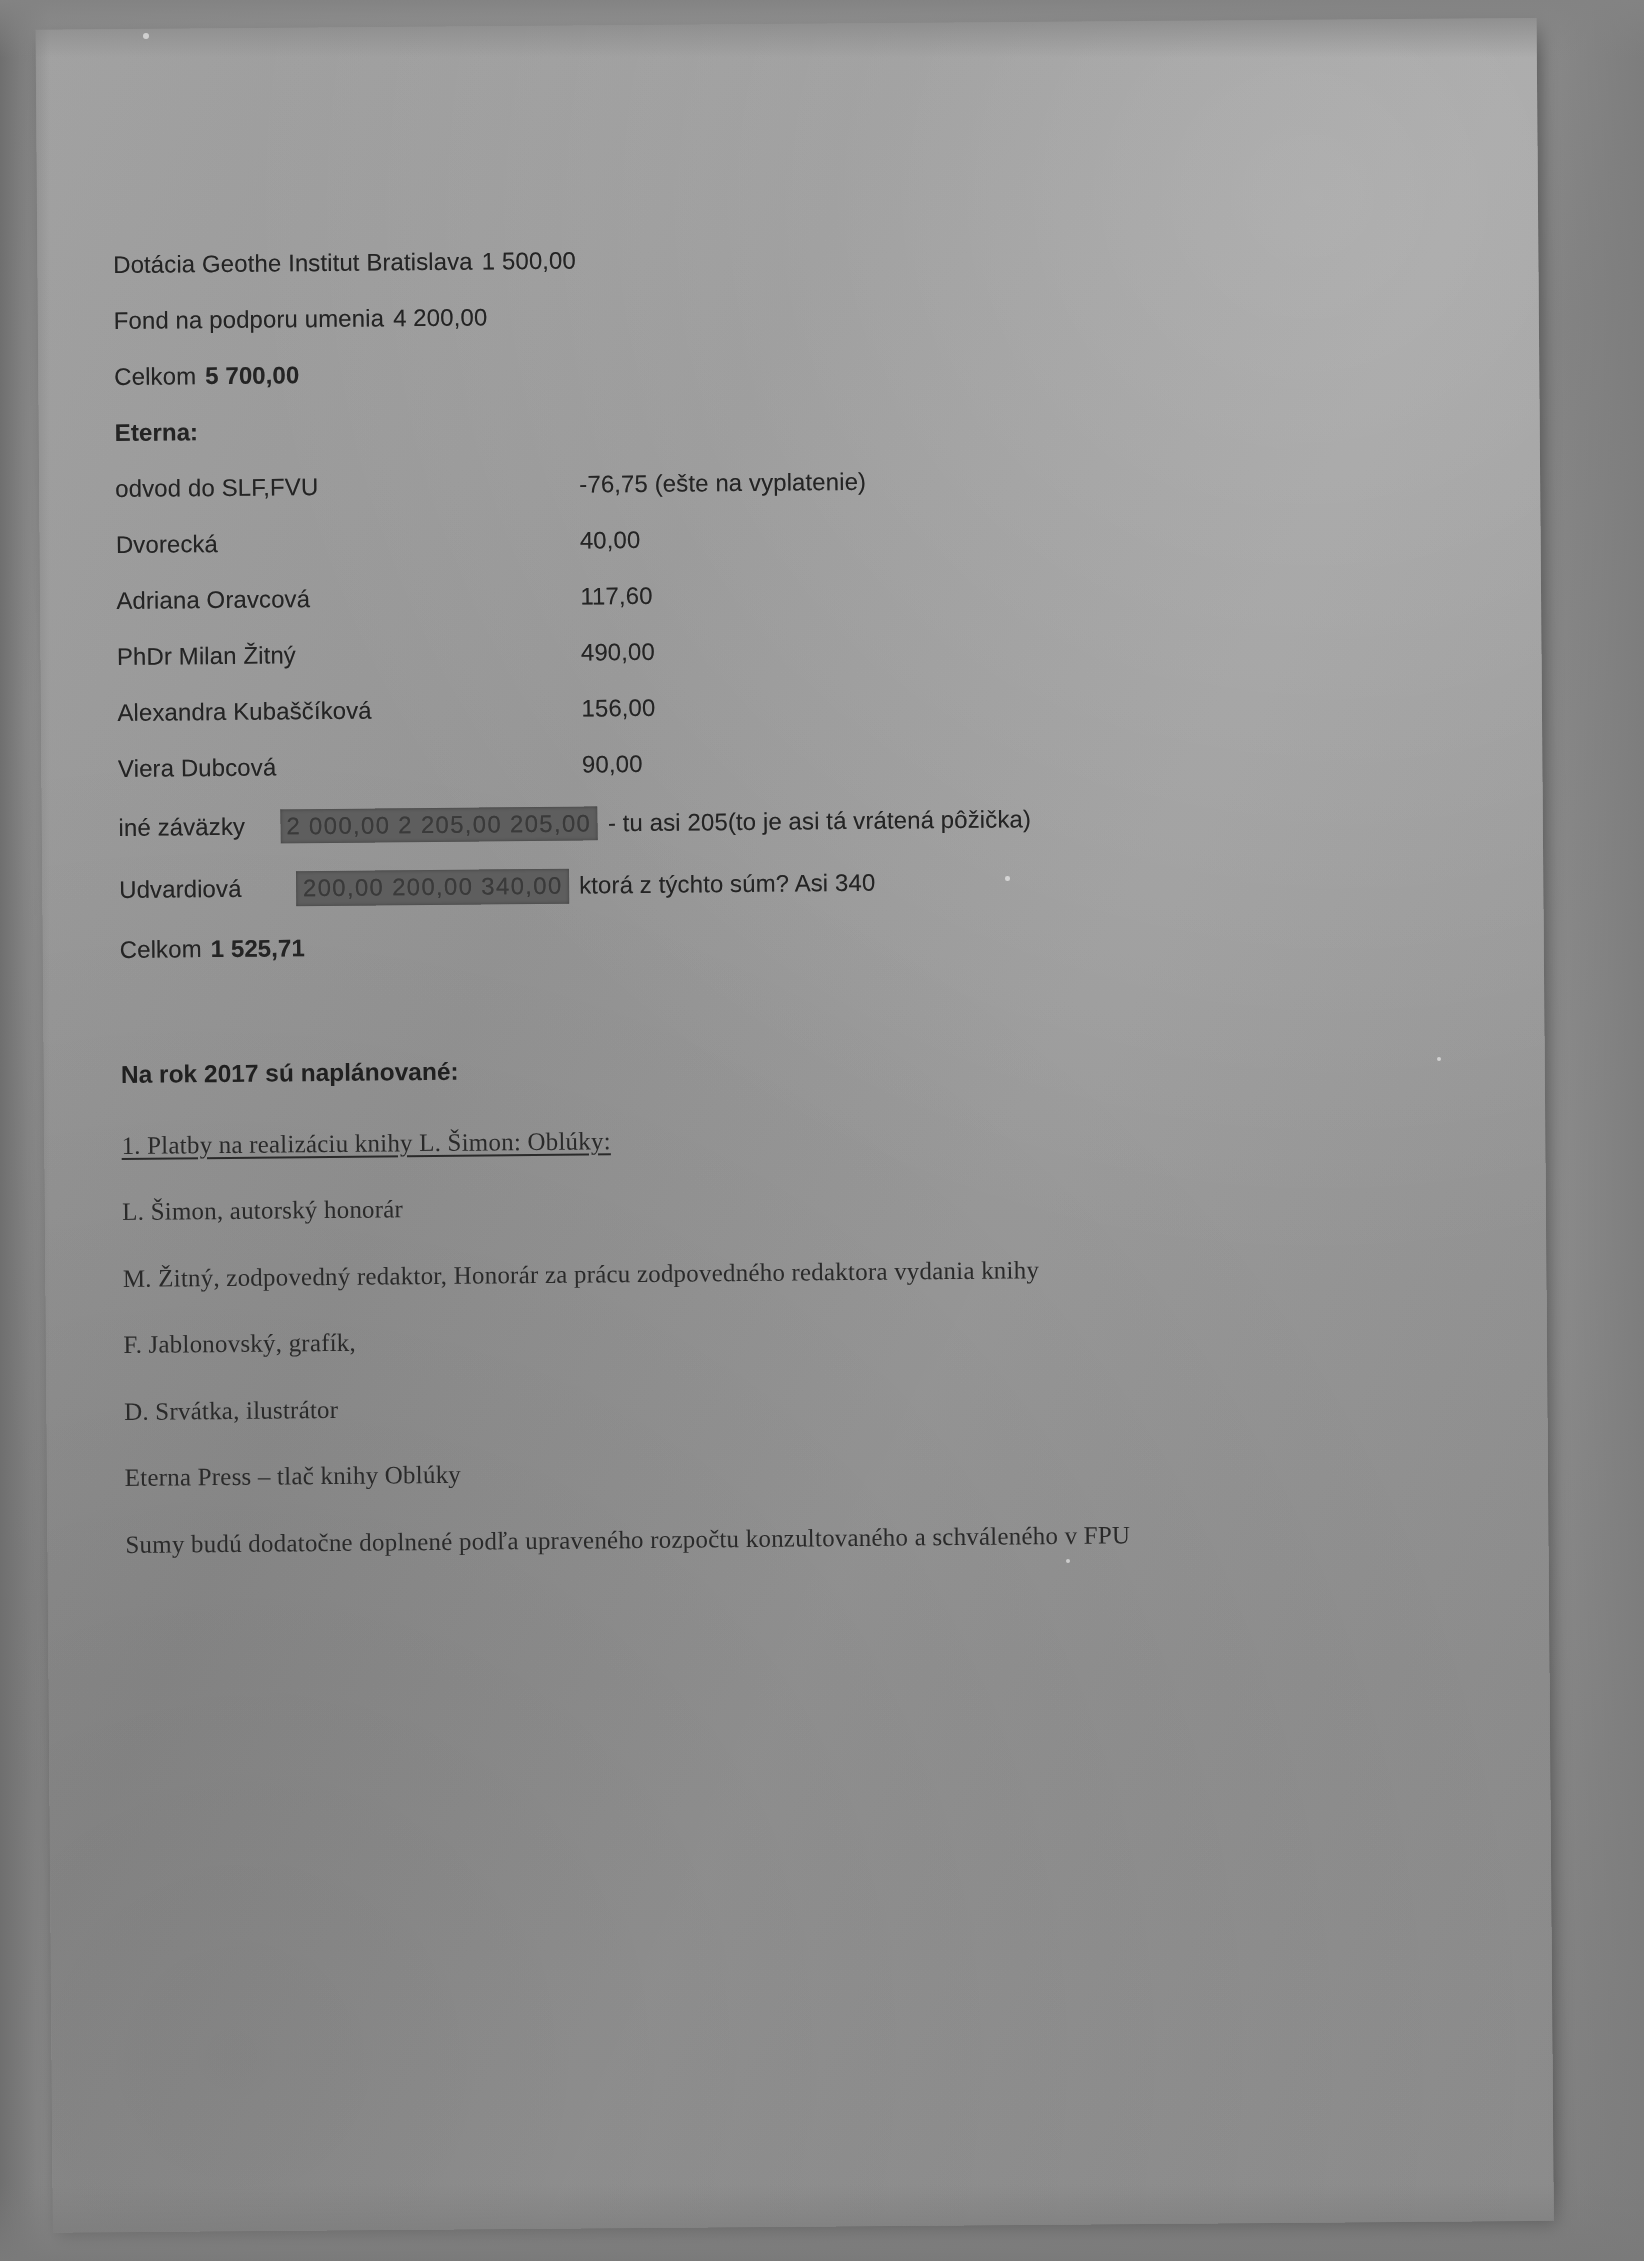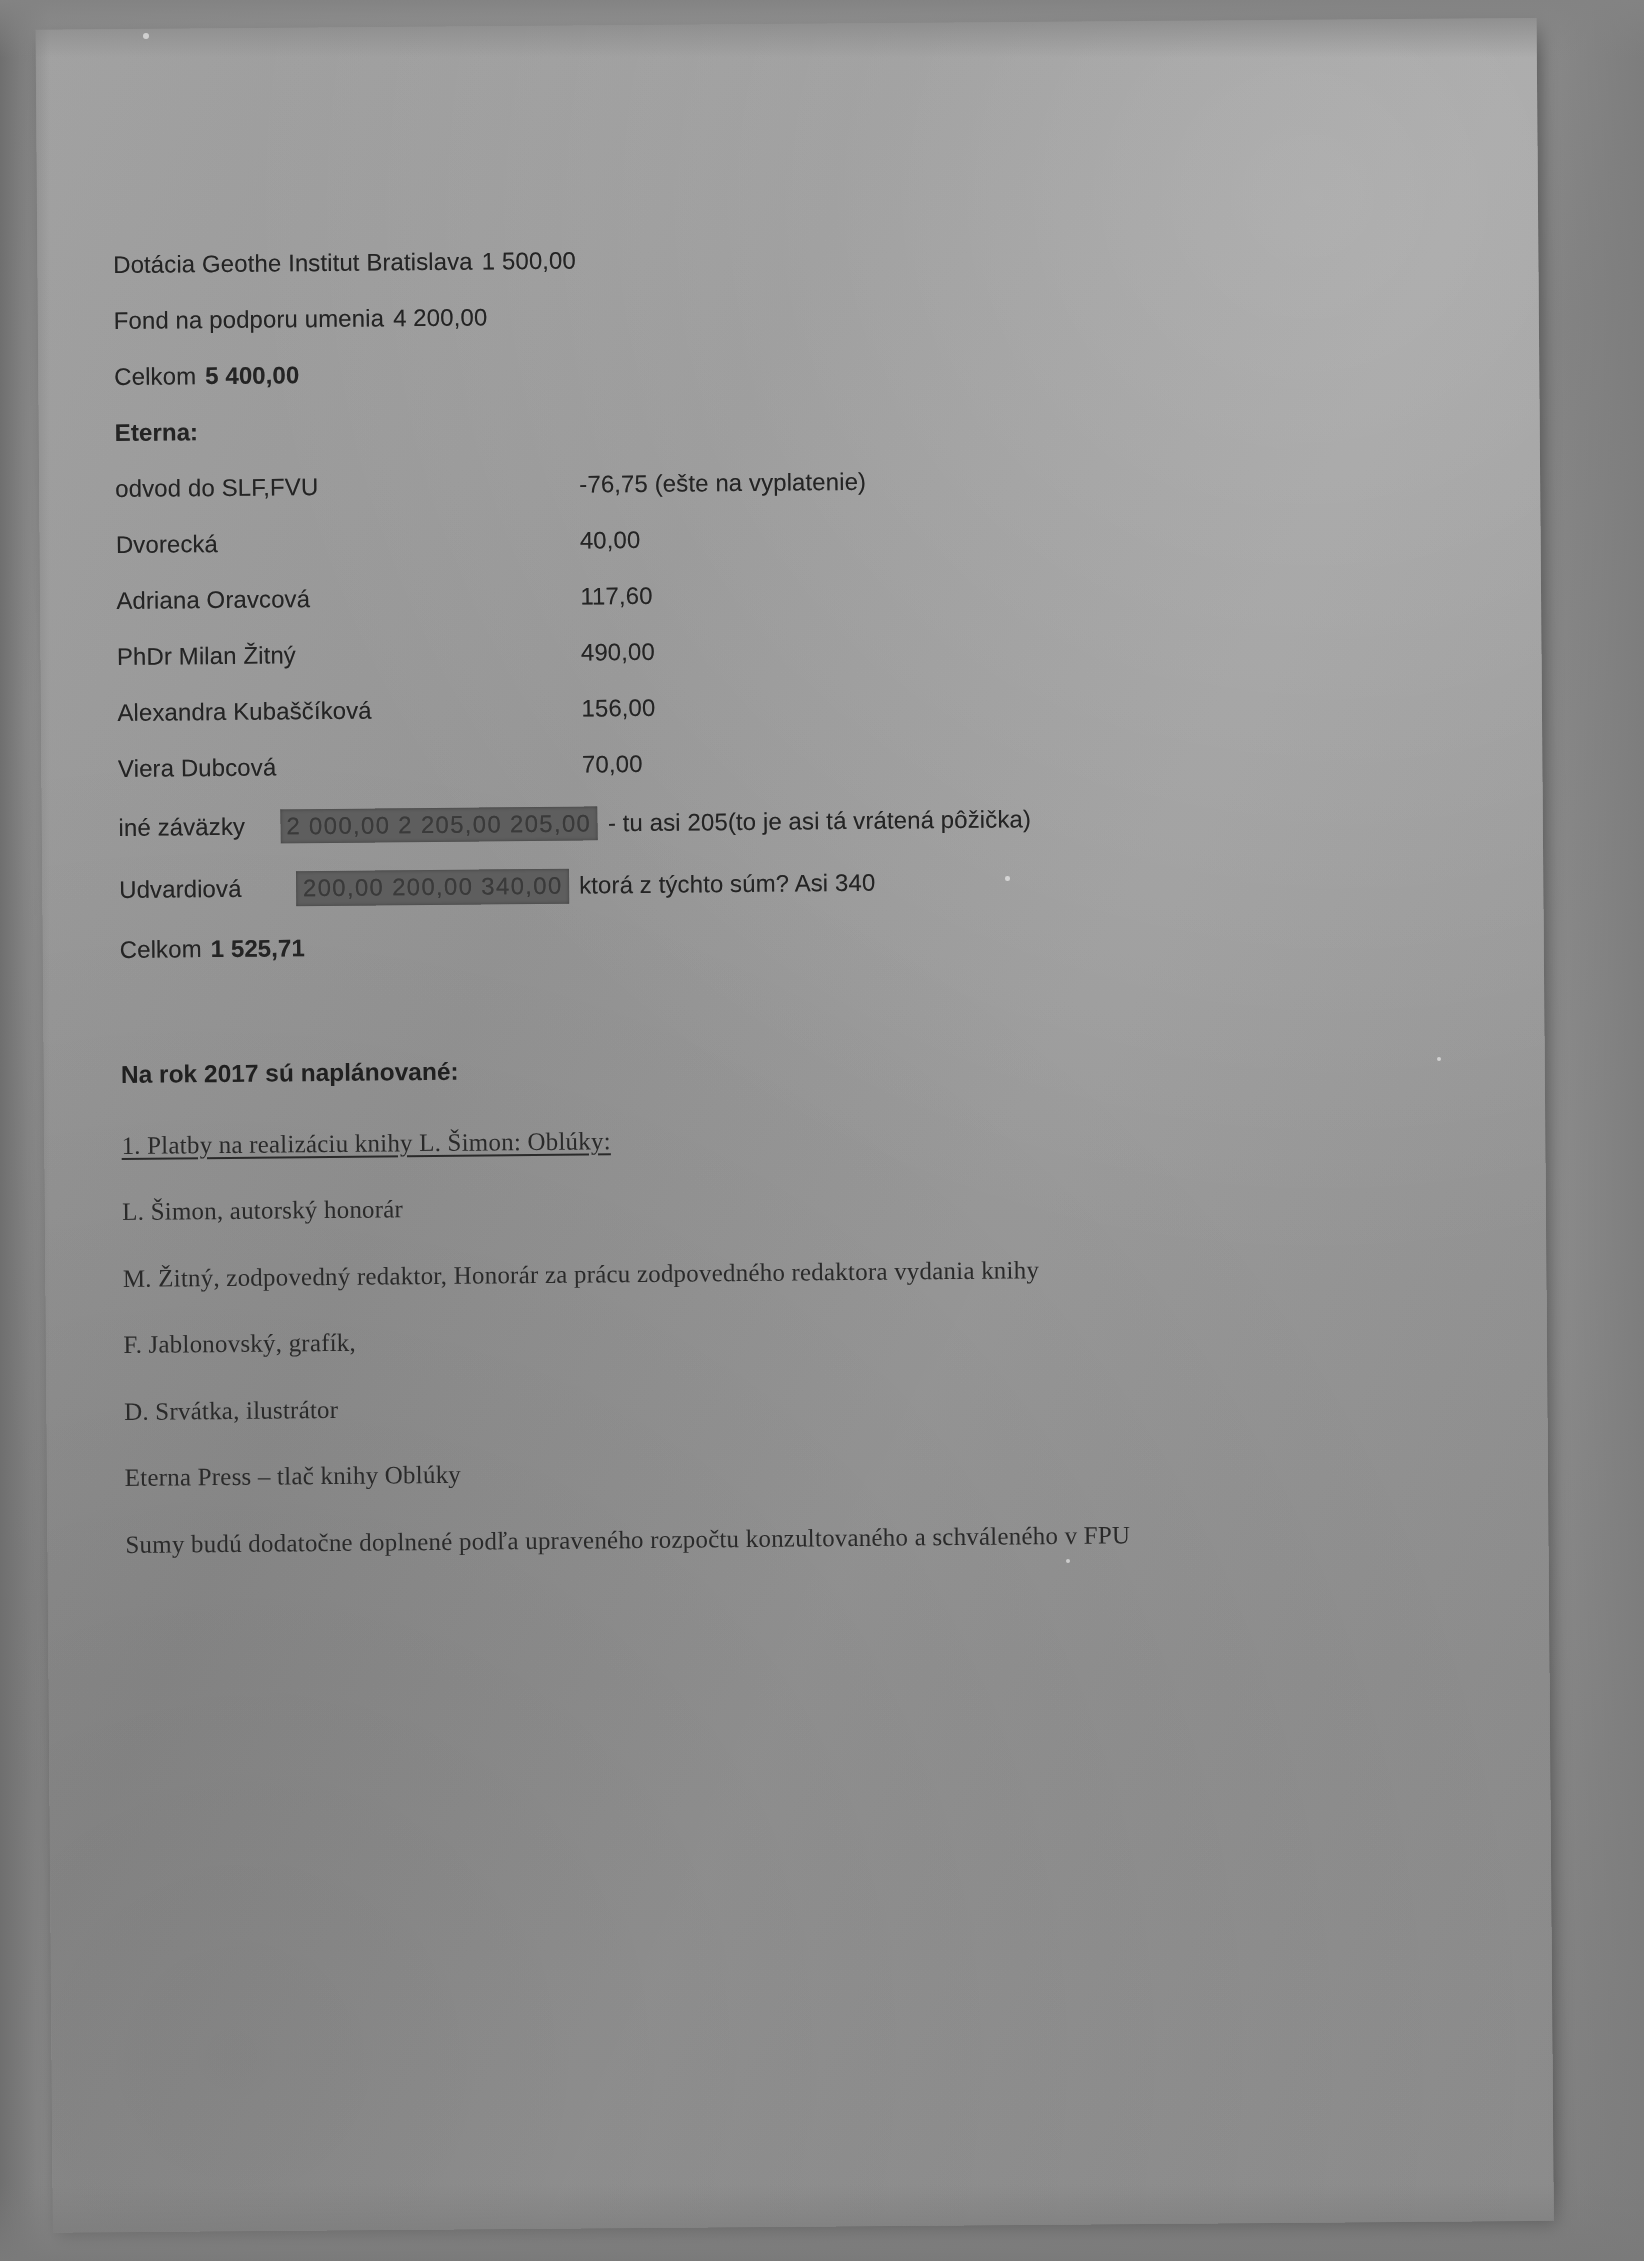--- a/index.html
+++ b/index.html
@@ -160,21 +160,21 @@
     <span class="lbl">Dotácia Geothe Institut Bratislava</span>
     <span class="amt">1 500,00</span>
   </div>
   <div class="line">
     <span class="lbl">Fond na podporu umenia</span>
     <span class="amt">4 200,00</span>
   </div>
 
   <div class="line">
     <span class="lbl">Celkom</span>
-    <span class="amt bold">5 400,00</span>
+    <span class="amt bold">5 700,00</span>
   </div>
 
   <div class="line bold">
     <span>Eterna:</span>
   </div>
 
   <div class="line">
     <span class="lbl">odvod do SLF,FVU</span>
     <span class="col2">-76,75 (ešte na vyplatenie)</span>
   </div>
@@ -189,21 +189,21 @@
   <div class="line">
     <span class="lbl">PhDr Milan Žitný</span>
     <span class="col2">490,00</span>
   </div>
   <div class="line">
     <span class="lbl">Alexandra Kubaščíková</span>
     <span class="col2">156,00</span>
   </div>
   <div class="line">
     <span class="lbl">Viera Dubcová</span>
-    <span class="col2">70,00</span>
+    <span class="col2">90,00</span>
   </div>
 
   <div class="line">
     <span class="lbl">iné záväzky</span>
     <span class="hl" style="margin-left:35px;">2 000,00   2 205,00   205,00</span>
     <span class="note">- tu asi 205(to je asi tá vrátená pôžička)</span>
   </div>
   <div class="line">
     <span class="lbl">Udvardiová</span>
     <span class="hl" style="margin-left:55px;">200,00  200,00  340,00</span>

